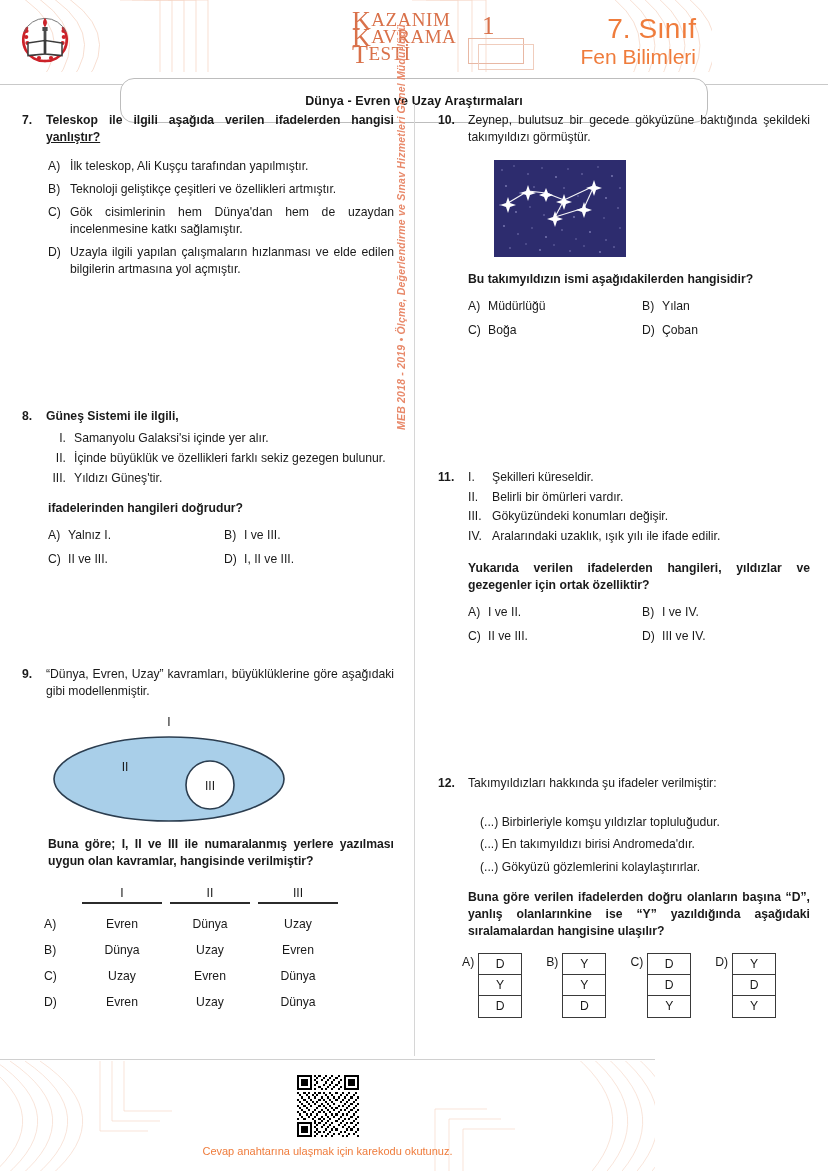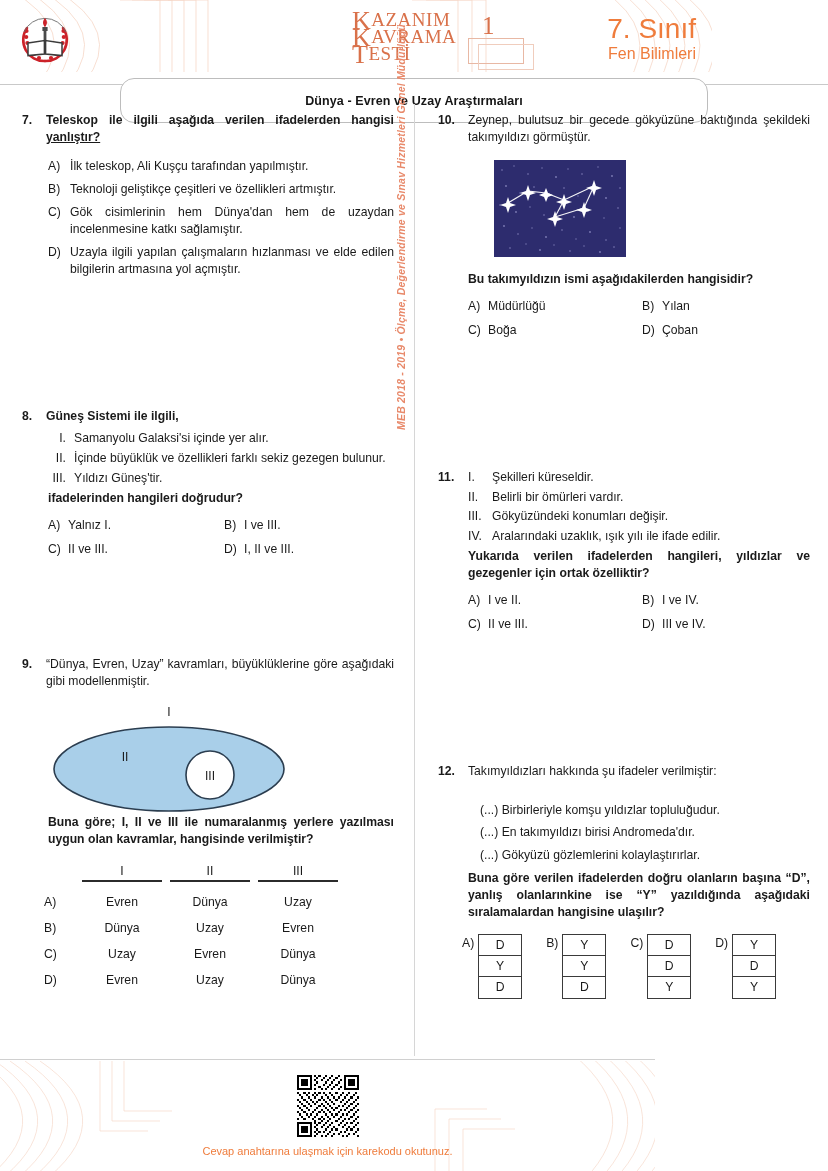--- a/index.html
+++ b/index.html
@@ -61,21 +61,21 @@
     border:1px solid #f0cdbd;
   }
 
   .grade-block {
     position: absolute; right: 16px; top: 12px;
     text-align: right;
     color: #ef7c3c;
     line-height: 1.18;
   }
   .grade-1 { font-size: 28px; }
-  .grade-2 { font-size: 16px; }
+  .grade-2 { font-size: 21px; }
 
   
   .subtitle-wrap {
     position: relative;
     margin: 0 auto;
     width: 588px;
     height: 27px;
   }
   .subtitle-bar {
     width: 588px; height: 45px;
@@ -166,21 +166,21 @@
     text-align: justify;
   }
   .roman-lbl {
     flex: 0 0 24px;
     text-align: left;
   }
   .roman-lbl.r { text-align: right; padding-right: 8px; flex: 0 0 26px; }
   .roman-txt { flex: 1; }
 
   .q-follow {
-    margin-top: 0;
+    margin-top: 12px;
     padding-left: 26px;
     font-size: 12.2px;
     font-weight: bold;
     line-height: 1.42;
     text-align: justify;
   }
 
   .opts {
     margin-top: 11px;
     padding-left: 26px;

